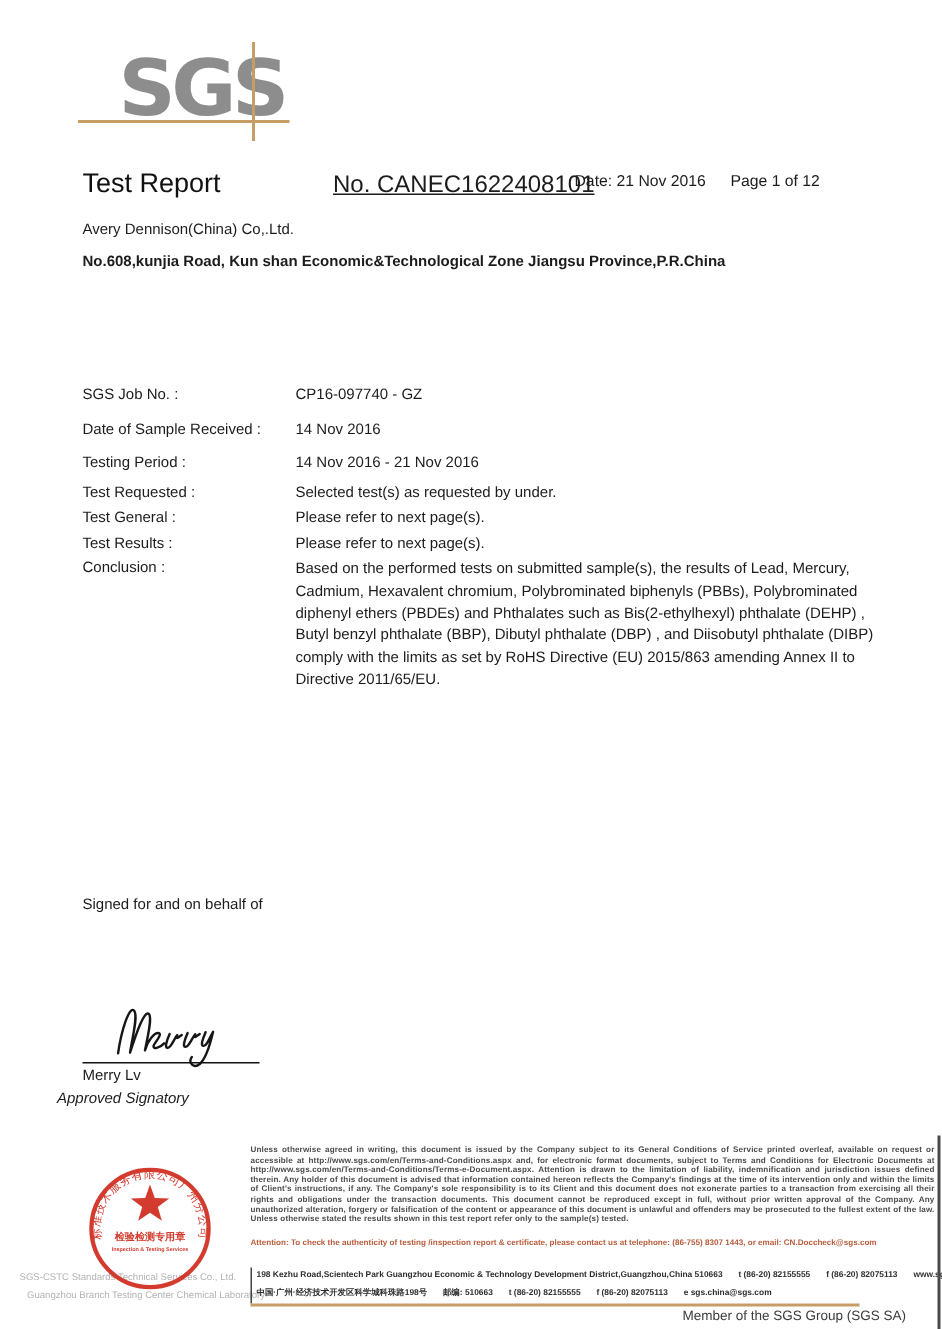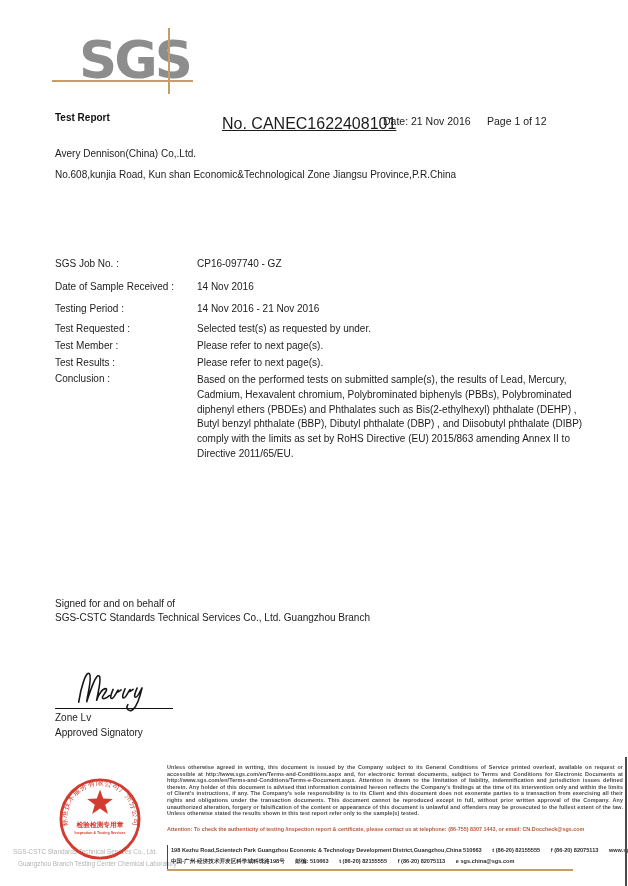--- a/index.html
+++ b/index.html
@@ -9,43 +9,43 @@
   }
   
   .logo-text{
     position:absolute;left:79px;top:33px;font-family:"DejaVu Sans",sans-serif;
     font-weight:bold;font-size:53px;line-height:1;color:#8d8d8d;letter-spacing:-3px;
     transform:scaleY(0.98);
   }
   .logo-hline{position:absolute;left:52px;top:80px;width:141px;height:2px;background:#c79d66;}
   .logo-vline{position:absolute;left:168px;top:28px;width:2px;height:66px;background:#c79d66;}
   
-  .hdr-title{position:absolute;left:55px;top:112px;font-size:10px;font-weight:bold;color:#111;}
+  .hdr-title{position:absolute;left:55px;top:112px;font-size:18px;font-weight:normal;color:#111;}
   .hdr-no{position:absolute;left:222px;top:115px;font-size:16px;text-decoration:underline;}
   .hdr-date{position:absolute;left:383px;top:115px;font-size:10.5px;}
   .hdr-page{position:absolute;left:487px;top:115px;font-size:10.5px;}
   
   .client-name{position:absolute;left:55px;top:148px;font-size:10px;}
-  .client-addr{position:absolute;left:55px;top:169px;font-size:10px;}
+  .client-addr{position:absolute;left:55px;top:169px;font-size:10px;font-weight:bold;}
   
   .intro{position:absolute;left:55px;top:233px;font-size:10px;}
   
   .field-row{position:absolute;left:55px;font-size:10px;}
   .flabel{position:absolute;left:0;top:0;white-space:nowrap;}
   .fvalue{position:absolute;left:142px;top:0;white-space:nowrap;}
   .fr1{top:258px}.fr2{top:281px}.fr3{top:303px}.fr4{top:323px}
   .fr5{top:340px}.fr6{top:357px}.fr7{top:373px}
   .fvalue.para{white-space:normal;width:396px;line-height:14.8px;}
   
   .sig-for{position:absolute;left:55px;top:598px;font-size:10px;text-align:center;}
   .sig-co{position:absolute;left:55px;top:612px;font-size:10px;}
   .sig-svg{position:absolute;left:70px;top:660px;transform:rotate(-3deg);}
   .sig-line{position:absolute;left:55px;top:708px;width:118px;height:1.4px;background:#111;}
   .sig-name{position:absolute;left:55px;top:712px;font-size:10px;}
-  .sig-role{position:absolute;left:55px;top:727px;font-size:10px;}
+  .sig-role{position:absolute;left:38px;top:727px;font-size:10px;font-style:italic;}
   
   .legal{
     position:absolute;left:167px;top:764px;width:456px;font-size:5.4px;line-height:6.6px;
     color:#4c4c4c;text-align:justify;font-weight:bold;letter-spacing:0.1px;
   }
   .attention{
     position:absolute;left:167px;top:826px;width:440px;font-size:5.4px;line-height:6.4px;
     color:#b85c3c;font-weight:bold;
   }
   .addr-vline{position:absolute;left:167px;top:845px;width:1.2px;height:24px;background:#444;}
@@ -88,39 +88,38 @@
   </div>
   <div class="field-row fr3">
     <span class="flabel">Testing Period :</span>
     <span class="fvalue">14 Nov 2016 - 21 Nov 2016</span>
   </div>
   <div class="field-row fr4">
     <span class="flabel">Test Requested :</span>
     <span class="fvalue">Selected test(s) as requested by under.</span>
   </div>
   <div class="field-row fr5">
-    <span class="flabel">Test Member :</span>
+    <span class="flabel">Test General :</span>
     <span class="fvalue">Please refer to next page(s).</span>
   </div>
   <div class="field-row fr6">
     <span class="flabel">Test Results :</span>
     <span class="fvalue">Please refer to next page(s).</span>
   </div>
   <div class="field-row fr7">
     <span class="flabel">Conclusion :</span>
     <span class="fvalue para">Based on the performed tests on submitted sample(s), the results of Lead, Mercury, Cadmium, Hexavalent chromium, Polybrominated biphenyls (PBBs), Polybrominated diphenyl ethers (PBDEs) and Phthalates such as Bis(2-ethylhexyl) phthalate (DEHP) , Butyl benzyl phthalate (BBP), Dibutyl phthalate (DBP) , and Diisobutyl phthalate (DIBP) comply with the limits as set by RoHS Directive (EU) 2015/863 amending Annex II to Directive 2011/65/EU.</span>
   </div>
 
   <div class="sig-for">Signed for and on behalf of</div>
-  <div class="sig-co">SGS-CSTC Standards Technical Services Co., Ltd. Guangzhou Branch</div>
   <svg class="sig-svg" width="100" height="55" viewBox="0 0 100 55" aria-hidden="true">
     <path d="M8 40 C11 25 17 9 20 12 C23 15 18 30 16 40 C21 27 27 12 30 15 C32 18 28 31 26 39 C28 33 33 27 36 28 C38 29 33 34 32 36 C31 39 36 38 39 35 M43 29 C41 33 39 38 41 38 C43 39 46 32 48 30 C47 33 48 32 51 30 M55 29 C53 33 51 38 53 38 C55 39 58 32 60 30 C59 33 60 32 63 30 M67 29 C65 33 63 38 65 38 C67 39 70 32 72 29 C70 36 67 46 62 50 C58 53 54 49 57 45" stroke="#161616" stroke-width="1.6" fill="none" stroke-linecap="round" stroke-linejoin="round"></path>
   </svg>
   <div class="sig-line"></div>
-  <div class="sig-name">Zone Lv</div>
+  <div class="sig-name">Merry Lv</div>
   <div class="sig-role">Approved Signatory</div>
 
   <div class="co-grey1">SGS-CSTC Standards Technical Services Co., Ltd.</div>
   <div class="co-grey2">Guangzhou Branch Testing Center Chemical Laboratory</div>
 
   <svg class="stamp" width="84" height="84" viewBox="0 0 100 100" aria-hidden="true">
     <circle cx="50" cy="50" r="46.5" fill="none" stroke="#d02b1d" stroke-width="3.4"></circle>
     <path id="stamp-arc" d="M 12 60 A 39.5 39.5 0 1 1 88 60" fill="none"></path>
     <text font-size="9" fill="#d02b1d" letter-spacing="0.5">
       <textPath href="#stamp-arc" startOffset="50%" text-anchor="middle">标准技术服务有限公司广州分公司</textPath>
@@ -141,15 +140,16 @@
     <span class="seg">www.sgsgroup.com.cn</span>
   </div>
   <div class="addr-row ar2">
     <span class="seg">中国·广州·经济技术开发区科学城科珠路198号</span>
     <span class="seg">邮编: 510663</span>
     <span class="seg">t (86-20) 82155555</span>
     <span class="seg">f (86-20) 82075113</span>
     <span class="seg">e sgs.china@sgs.com</span>
   </div>
   <div class="foot-tanline"></div>
+  <div class="member">Member of the SGS Group (SGS SA)</div>
   <div class="edge-line"></div>
 
 </div>
 
 </body></html>

